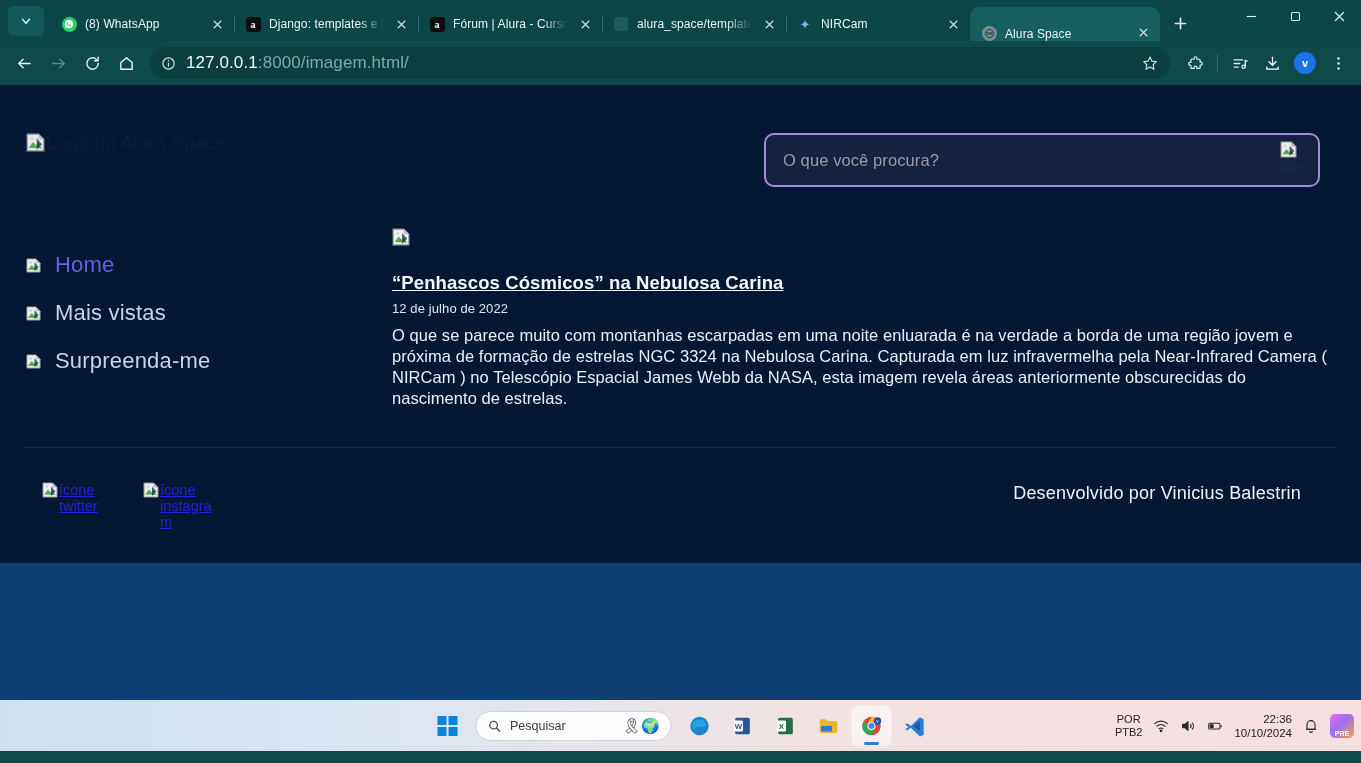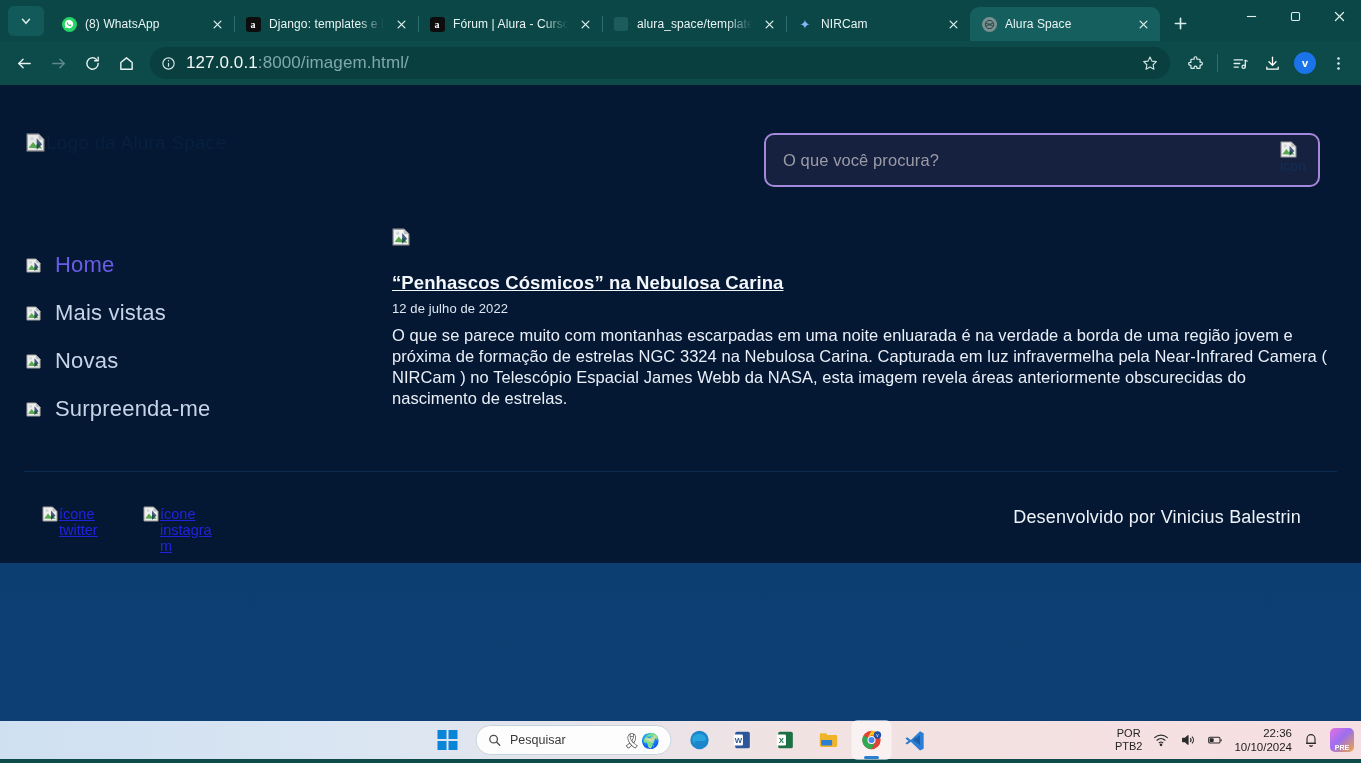--- a/index.html
+++ b/index.html
@@ -41,20 +41,21 @@
     border-radius: 9px 9px 0 0;
     position: relative;
     flex: 0 1 184px;
     min-width: 0;
     color: #e3f0ef;
     font-size: 12px;
   }
   .tab.active {
     background: #165f5f;
     flex: 0 0 190px;
+    align-items: flex-end;
   }
   .tab .favicon {
     width: 16px; height: 16px; flex: 0 0 16px;
     display: flex; align-items: center; justify-content: center;
     font-size: 11px;
   }
   .tab .tab-title {
     flex: 1 1 auto;
     white-space: nowrap;
     overflow: hidden;
@@ -357,22 +358,22 @@
     font-size: 18px;
     color: #eef2f9;
     letter-spacing: .2px;
     padding-right: 36px;
     padding-top: 1px;
   }
 
   
   .taskbar {
     position: absolute;
-    bottom: 4px; left: 0;
-    width: 1361px; height: 38px;
+    bottom: 12px; left: 0;
+    width: 1361px; height: 51px;
     background: linear-gradient(90deg,#cfe0f1 0%,#dbe6f2 28%,#f2e2e2 60%,#f6dfe2 100%);
     display: flex;
     align-items: center;
     margin-top: 41px;
   }
   .tb-center {
     position: absolute;
     left: 50%;
     transform: translateX(-50%);
     display: flex;
@@ -704,32 +705,20 @@
           <div class="nav-item">
             <span class="brokenimg">
               <svg viewBox="0 0 16 16">
                   <path d="M1 1h9.5l4.5 4.5V15H1z" fill="#eeeeee" stroke="#9a9a9a" stroke-width="1"></path>
                   <path d="M10.5 1 15 5.5h-4.5z" fill="#bfbfbf"></path>
                   <path d="M2.2 12.5 6 7.5l2.4 3 1.7-2 3.5 4.5z" fill="#5aa84f"></path>
                   <circle cx="5" cy="4.6" r="1.5" fill="#cfd8d8"></circle>
                   <path d="M9 4.5 13.5 9.5 9 14z" fill="#0f2f56" opacity=".75"></path>
                 </svg>
             </span>
-            <span class="nav-label">Novas</span>
-          </div>
-          <div class="nav-item">
-            <span class="brokenimg">
-              <svg viewBox="0 0 16 16">
-                  <path d="M1 1h9.5l4.5 4.5V15H1z" fill="#eeeeee" stroke="#9a9a9a" stroke-width="1"></path>
-                  <path d="M10.5 1 15 5.5h-4.5z" fill="#bfbfbf"></path>
-                  <path d="M2.2 12.5 6 7.5l2.4 3 1.7-2 3.5 4.5z" fill="#5aa84f"></path>
-                  <circle cx="5" cy="4.6" r="1.5" fill="#cfd8d8"></circle>
-                  <path d="M9 4.5 13.5 9.5 9 14z" fill="#0f2f56" opacity=".75"></path>
-                </svg>
-            </span>
             <span class="nav-label">Surpreenda-me</span>
           </div>
         </nav>
 
         <main class="content">
           <div class="photo-broken">
             <span class="brokenimg">
               <svg viewBox="0 0 16 16">
                   <path d="M1 1h9.5l4.5 4.5V15H1z" fill="#f2f2f2" stroke="#9a9a9a" stroke-width="1"></path>
                   <path d="M10.5 1 15 5.5h-4.5z" fill="#bfbfbf"></path>

